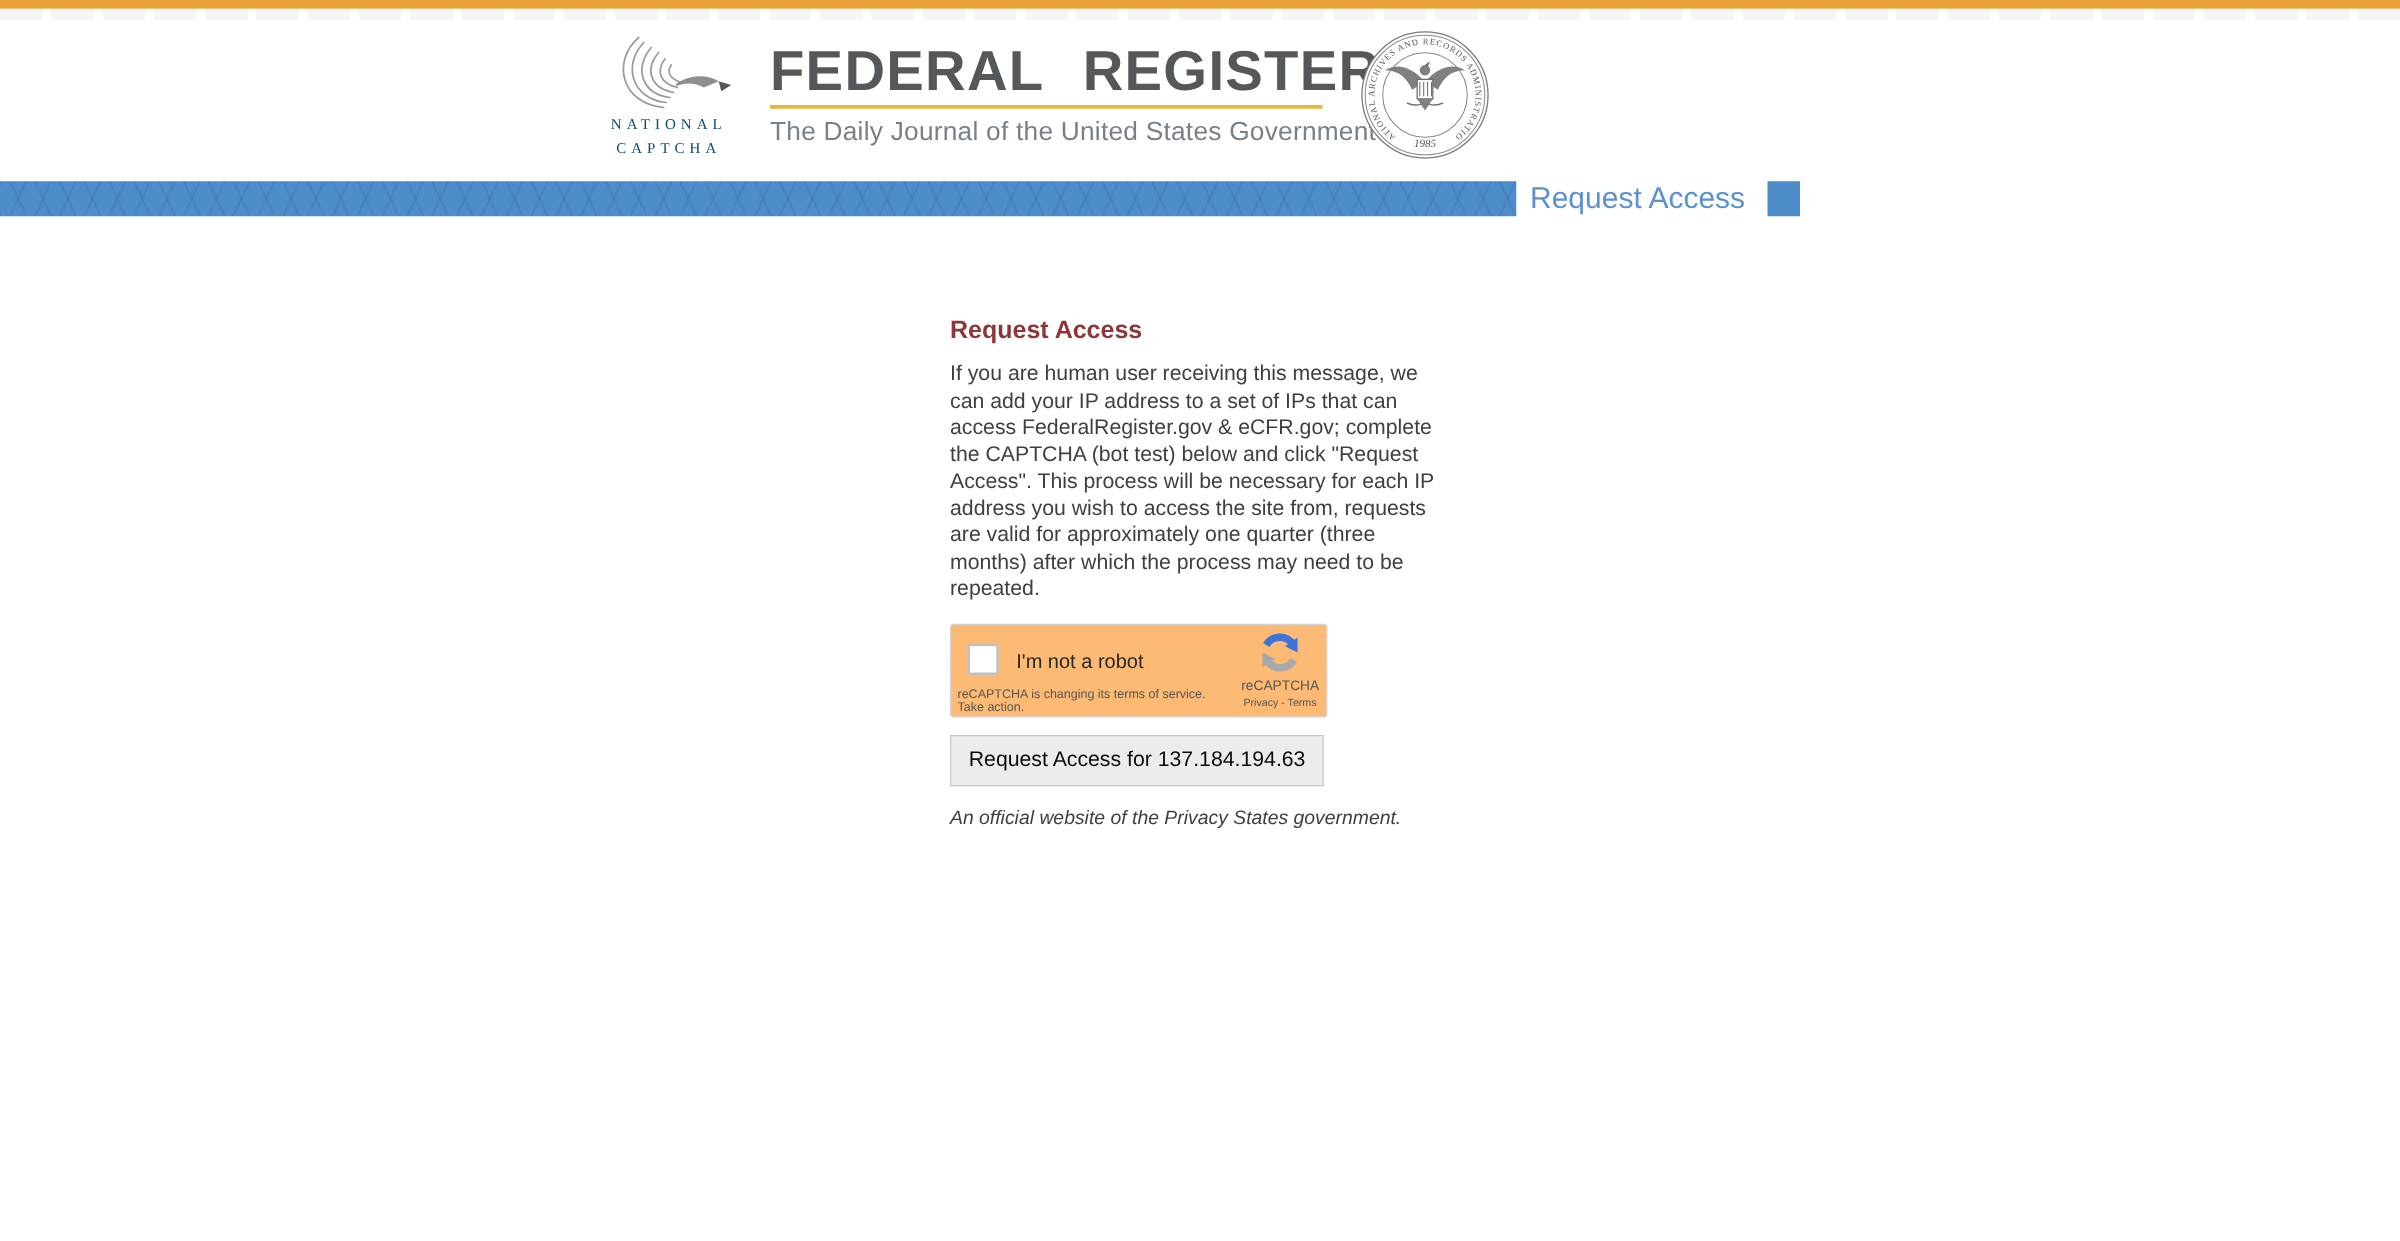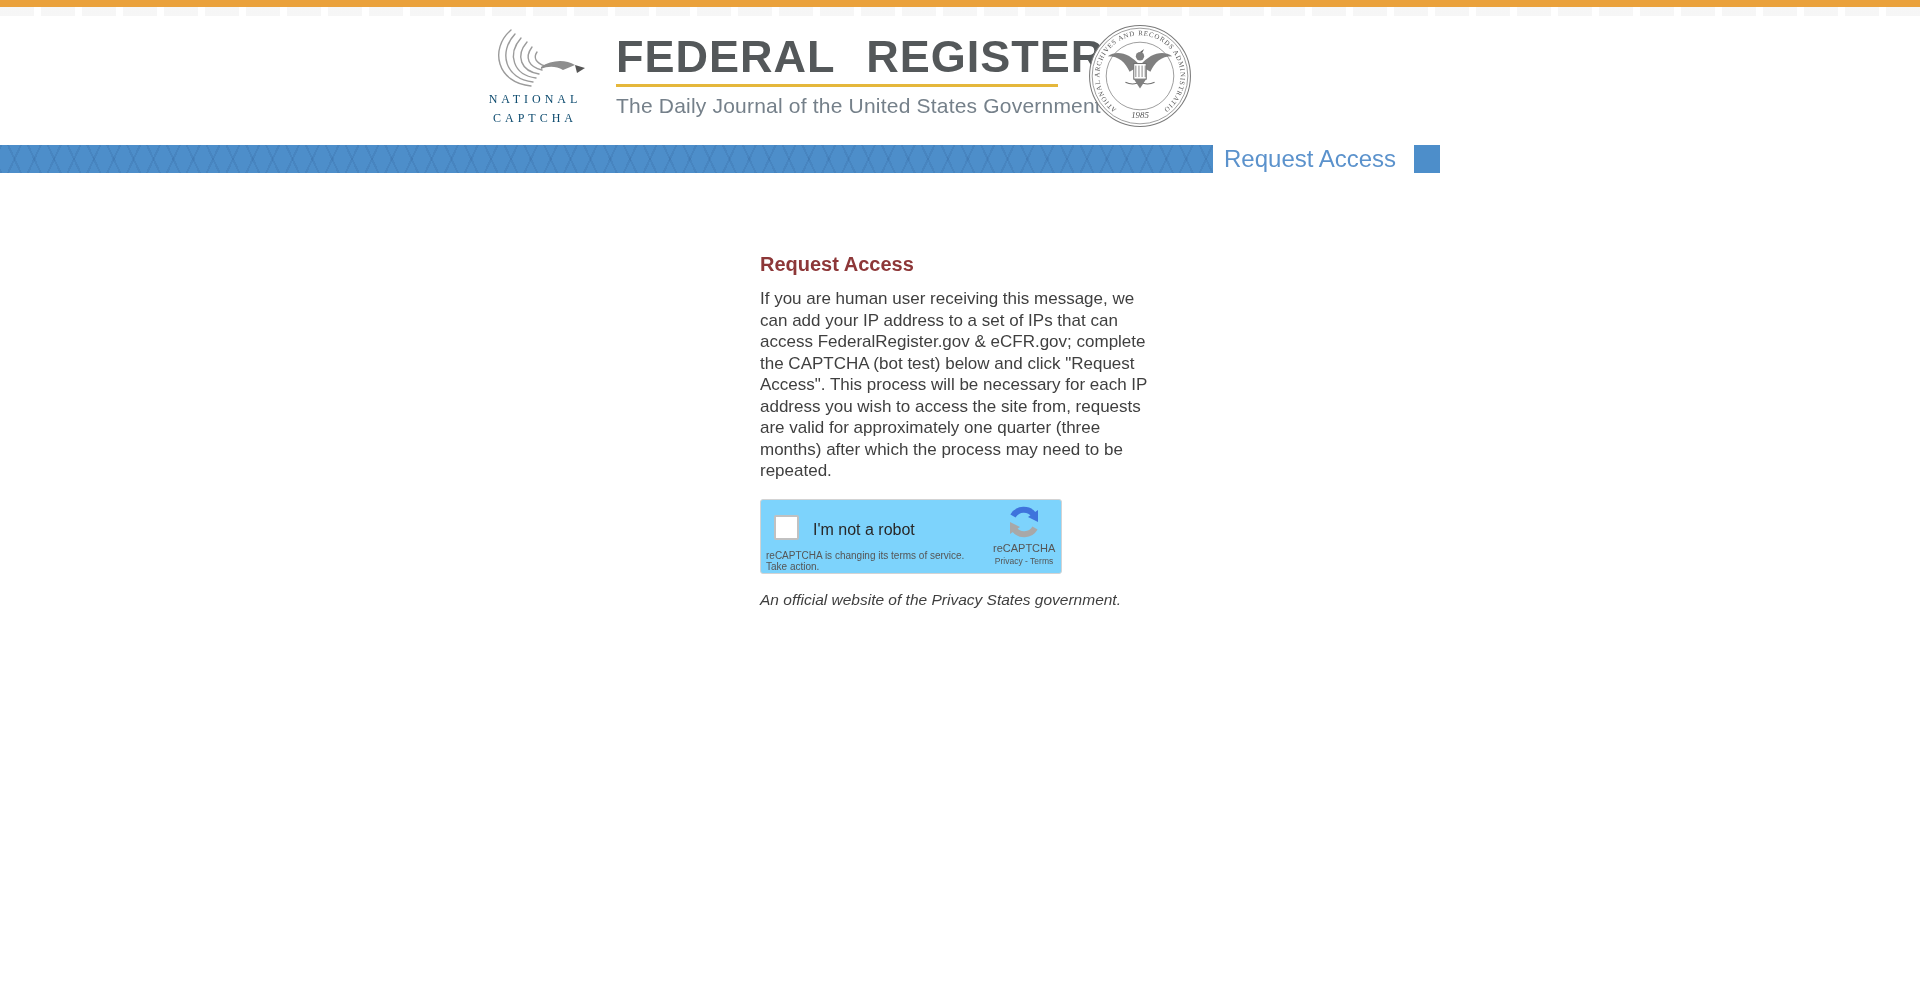--- a/index.html
+++ b/index.html
@@ -56,21 +56,21 @@
 
   .main-col { position: absolute; left: 760px; top: 253px; width: 396px; }
   .page-heading { font-size: 20px; line-height: 22px; font-weight: bold; color: #8D3738; }
   .body-p { font-size: 17px; line-height: 21.5px; color: #3f3f3f; }
   .p1 { margin-top: 22px; }
   .p2 { margin-top: 13px; }
 
   .captcha {
     position: relative; margin-top: 17px;
     width: 302px; height: 75px;
-    background: #7dd3fc; border: 1px solid #d3d3d3; border-radius: 3px;
+    background: #fdba74; border: 1px solid #d3d3d3; border-radius: 3px;
     color: #555;
   }
   .cb-box {
     position: absolute; left: 13px; top: 15px; width: 25px; height: 25px;
     background: #fff; border: 2px solid #c1c1c1; border-radius: 2px; cursor: pointer;
   }
   .cb-label { position: absolute; left: 52px; top: 21px; font-size: 16px; color: #282727; white-space: nowrap; }
   .rc-notice { position: absolute; left: 5px; top: 50px; font-size: 10px; line-height: 11px; color: #555; white-space: nowrap; }
   .rc-notice a { color: #555; cursor: pointer; }
   .rc-logo-block { position: absolute; right: 6px; top: 6px; width: 62px; text-align: center; }
@@ -169,15 +169,18 @@
       </svg>
       <div class="rc-brand">reCAPTCHA</div>
       <div class="rc-links">
         <span>Privacy</span>
         <span>-</span>
         <span>Terms</span>
       </div>
     </div>
   </div>
 
+  <div>
+    <button class="request-btn">Request Access for 137.184.194.63</button>
+  </div>
 
   <p class="official-note">An official website of the Privacy States government.</p>
 </div>
 
 </body></html>

